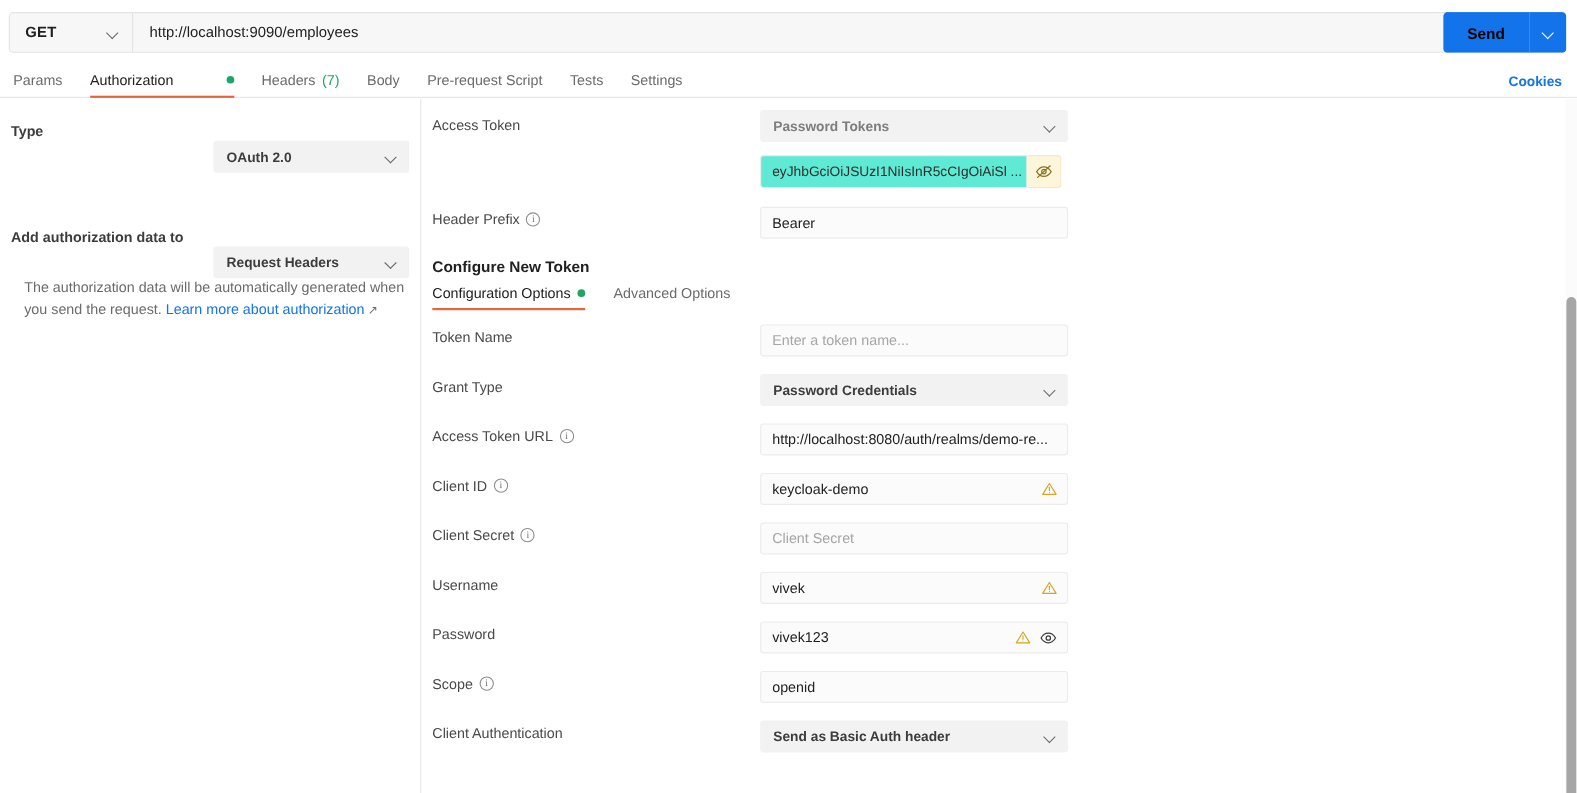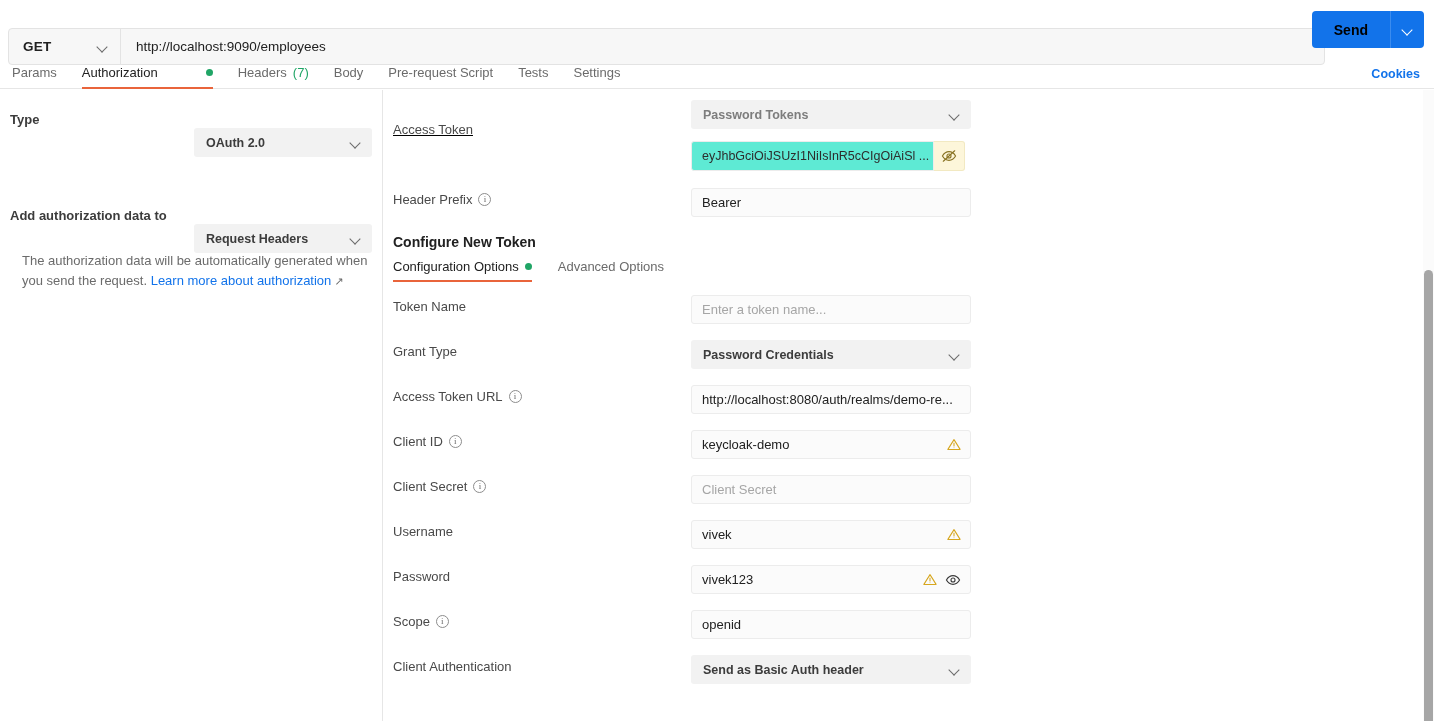--- a/index.html
+++ b/index.html
@@ -17,21 +17,21 @@
     width: 1434px; height: 59px;
     background: #ffffff;
     display: flex; align-items: center;
   }
   .method-wrap {
     position: absolute; left: 8px; top: 11px;
     width: 1317px; height: 37px;
     background: #f7f7f7;
     border: 1px solid #e3e3e3;
     border-radius: 4px;
-    display: flex; align-items: stretch; margin-top: 17px;
+    display: flex; align-items: stretch;
   }
   .method-sel {
     width: 112px;
     display: flex; align-items: center; justify-content: space-between;
     padding: 0 12px 0 14px;
     border-right: 1px solid #e3e3e3;
     cursor: pointer;
   }
   .method-sel .mlabel {
     font-size: 13.5px; font-weight: bold; color: #212121;
@@ -300,21 +300,21 @@
     <span class="lbl lbl-strong">Add authorization data to</span>
   </div>
   <div class="select-box" style="position:absolute; left:194px; top:118px; width:178px;">
     <span>Request Headers</span>
     <span class="chev"></span>
   </div>
 </div>
 
 <div class="mainpanel">
 
-  <div class="frow" style="top:32px;text-decoration:underline;">
+  <div class="frow" style="top:16px;">
     <span class="flabel">Access Token</span>
   </div>
   <div class="fctrl" style="top:10px;">
     <div class="sel-full placeholderish">
       <span>Password Tokens</span>
       <span class="chev"></span>
     </div>
   </div>
 
   <div class="token-row">

